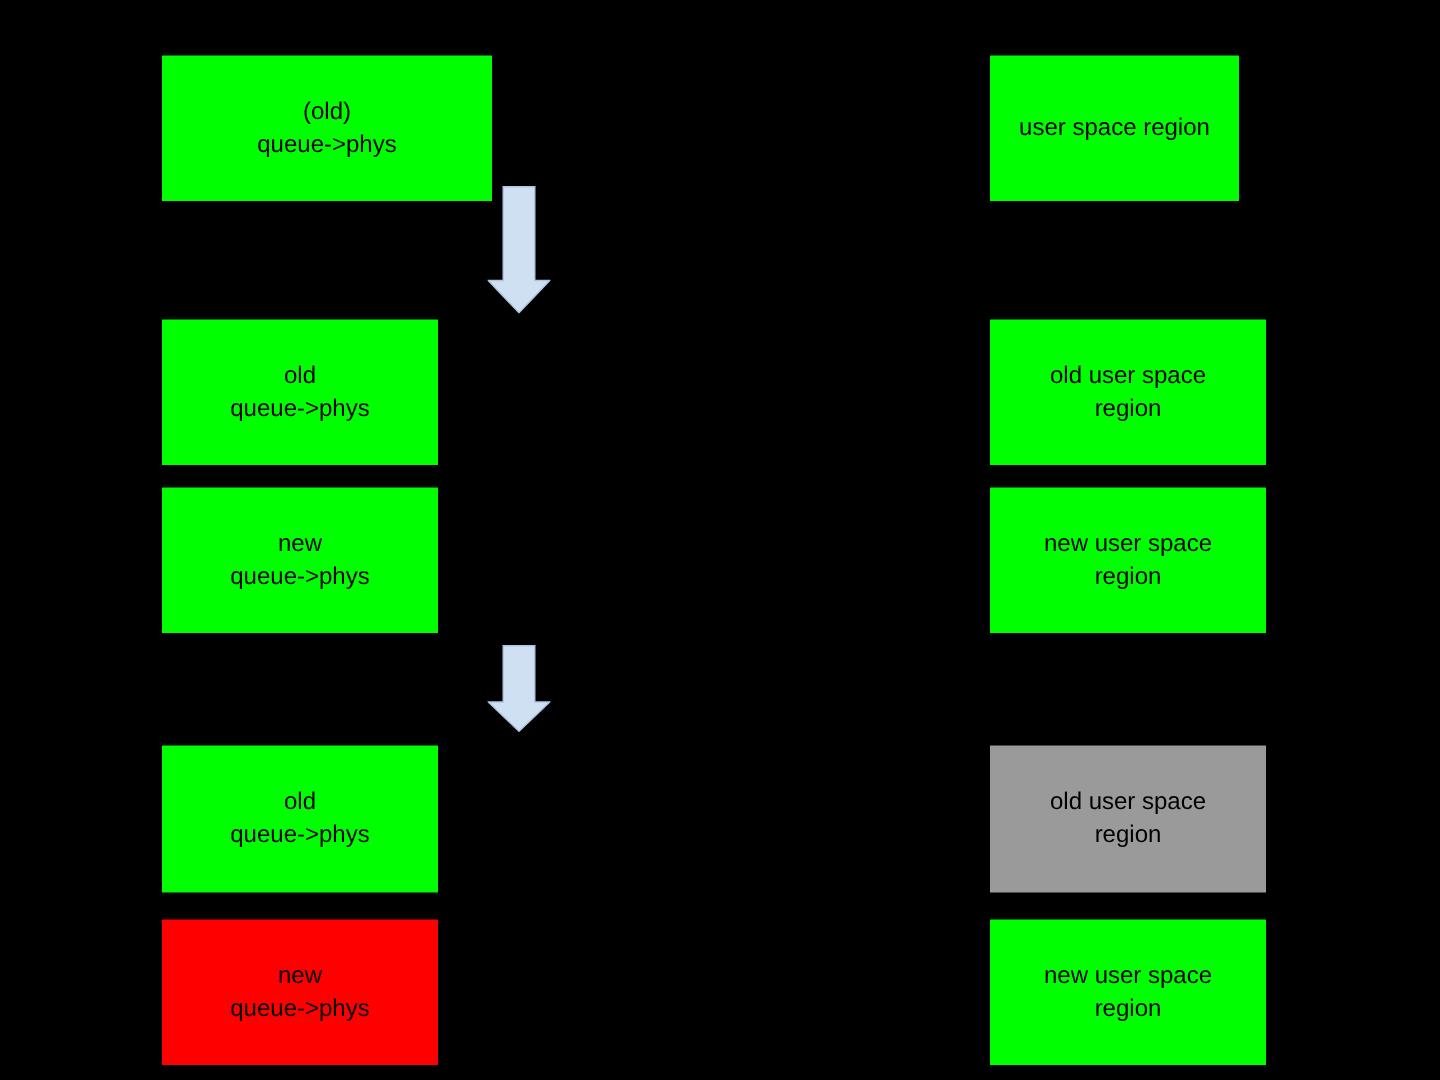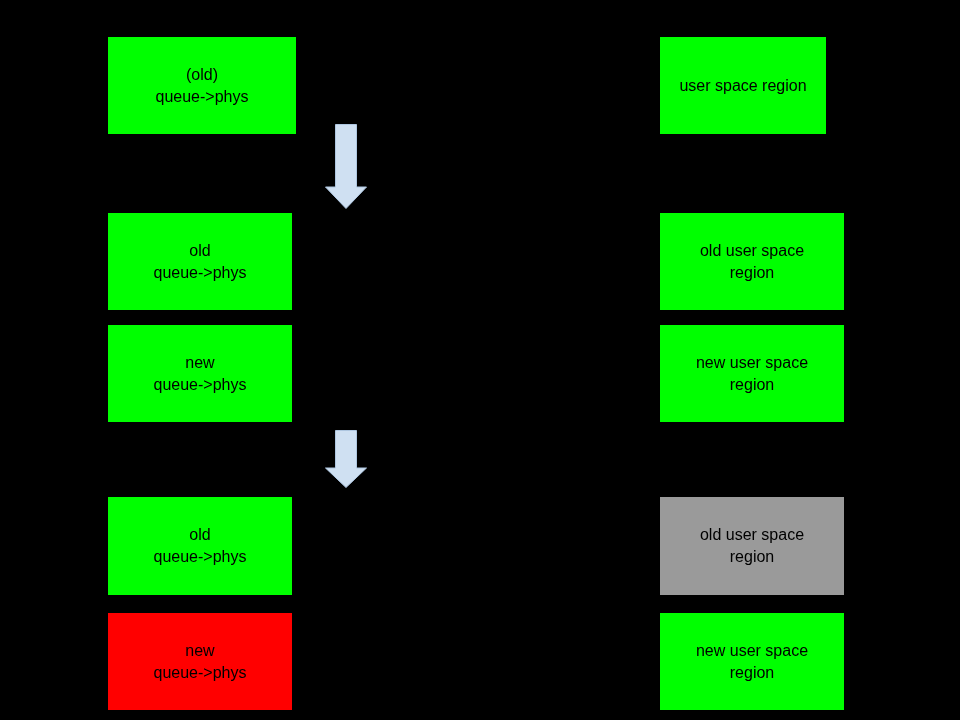--- a/index.html
+++ b/index.html
@@ -25,21 +25,21 @@
     display: flex;
     align-items: center;
     justify-content: center;
     text-align: center;
     white-space: pre-line;
     font-size: 16px;
     line-height: 22px;
     color: #000000;
   }
   
-  .s1-left      { left: 108px; top:  37px; width: 188px; height: 97px; }
+  .s1-left      { left: 108px; top:  37px; width: 220px; height: 97px; }
   .s2-left-old  { left: 108px; top: 213px; width: 184px; height: 97px; }
   .s2-left-new  { left: 108px; top: 325px; width: 184px; height: 97px; }
   .s3-left-old  { left: 108px; top: 497px; width: 184px; height: 98px; }
   .s3-left-new  { left: 108px; top: 613px; width: 184px; height: 97px; }
   
   .s1-right     { left: 660px; top:  37px; width: 166px; height: 97px; }
   .s2-right-old { left: 660px; top: 213px; width: 184px; height: 97px; }
   .s2-right-new { left: 660px; top: 325px; width: 184px; height: 97px; }
   .s3-right-old { left: 660px; top: 497px; width: 184px; height: 98px; }
   .s3-right-new { left: 660px; top: 613px; width: 184px; height: 97px; }

